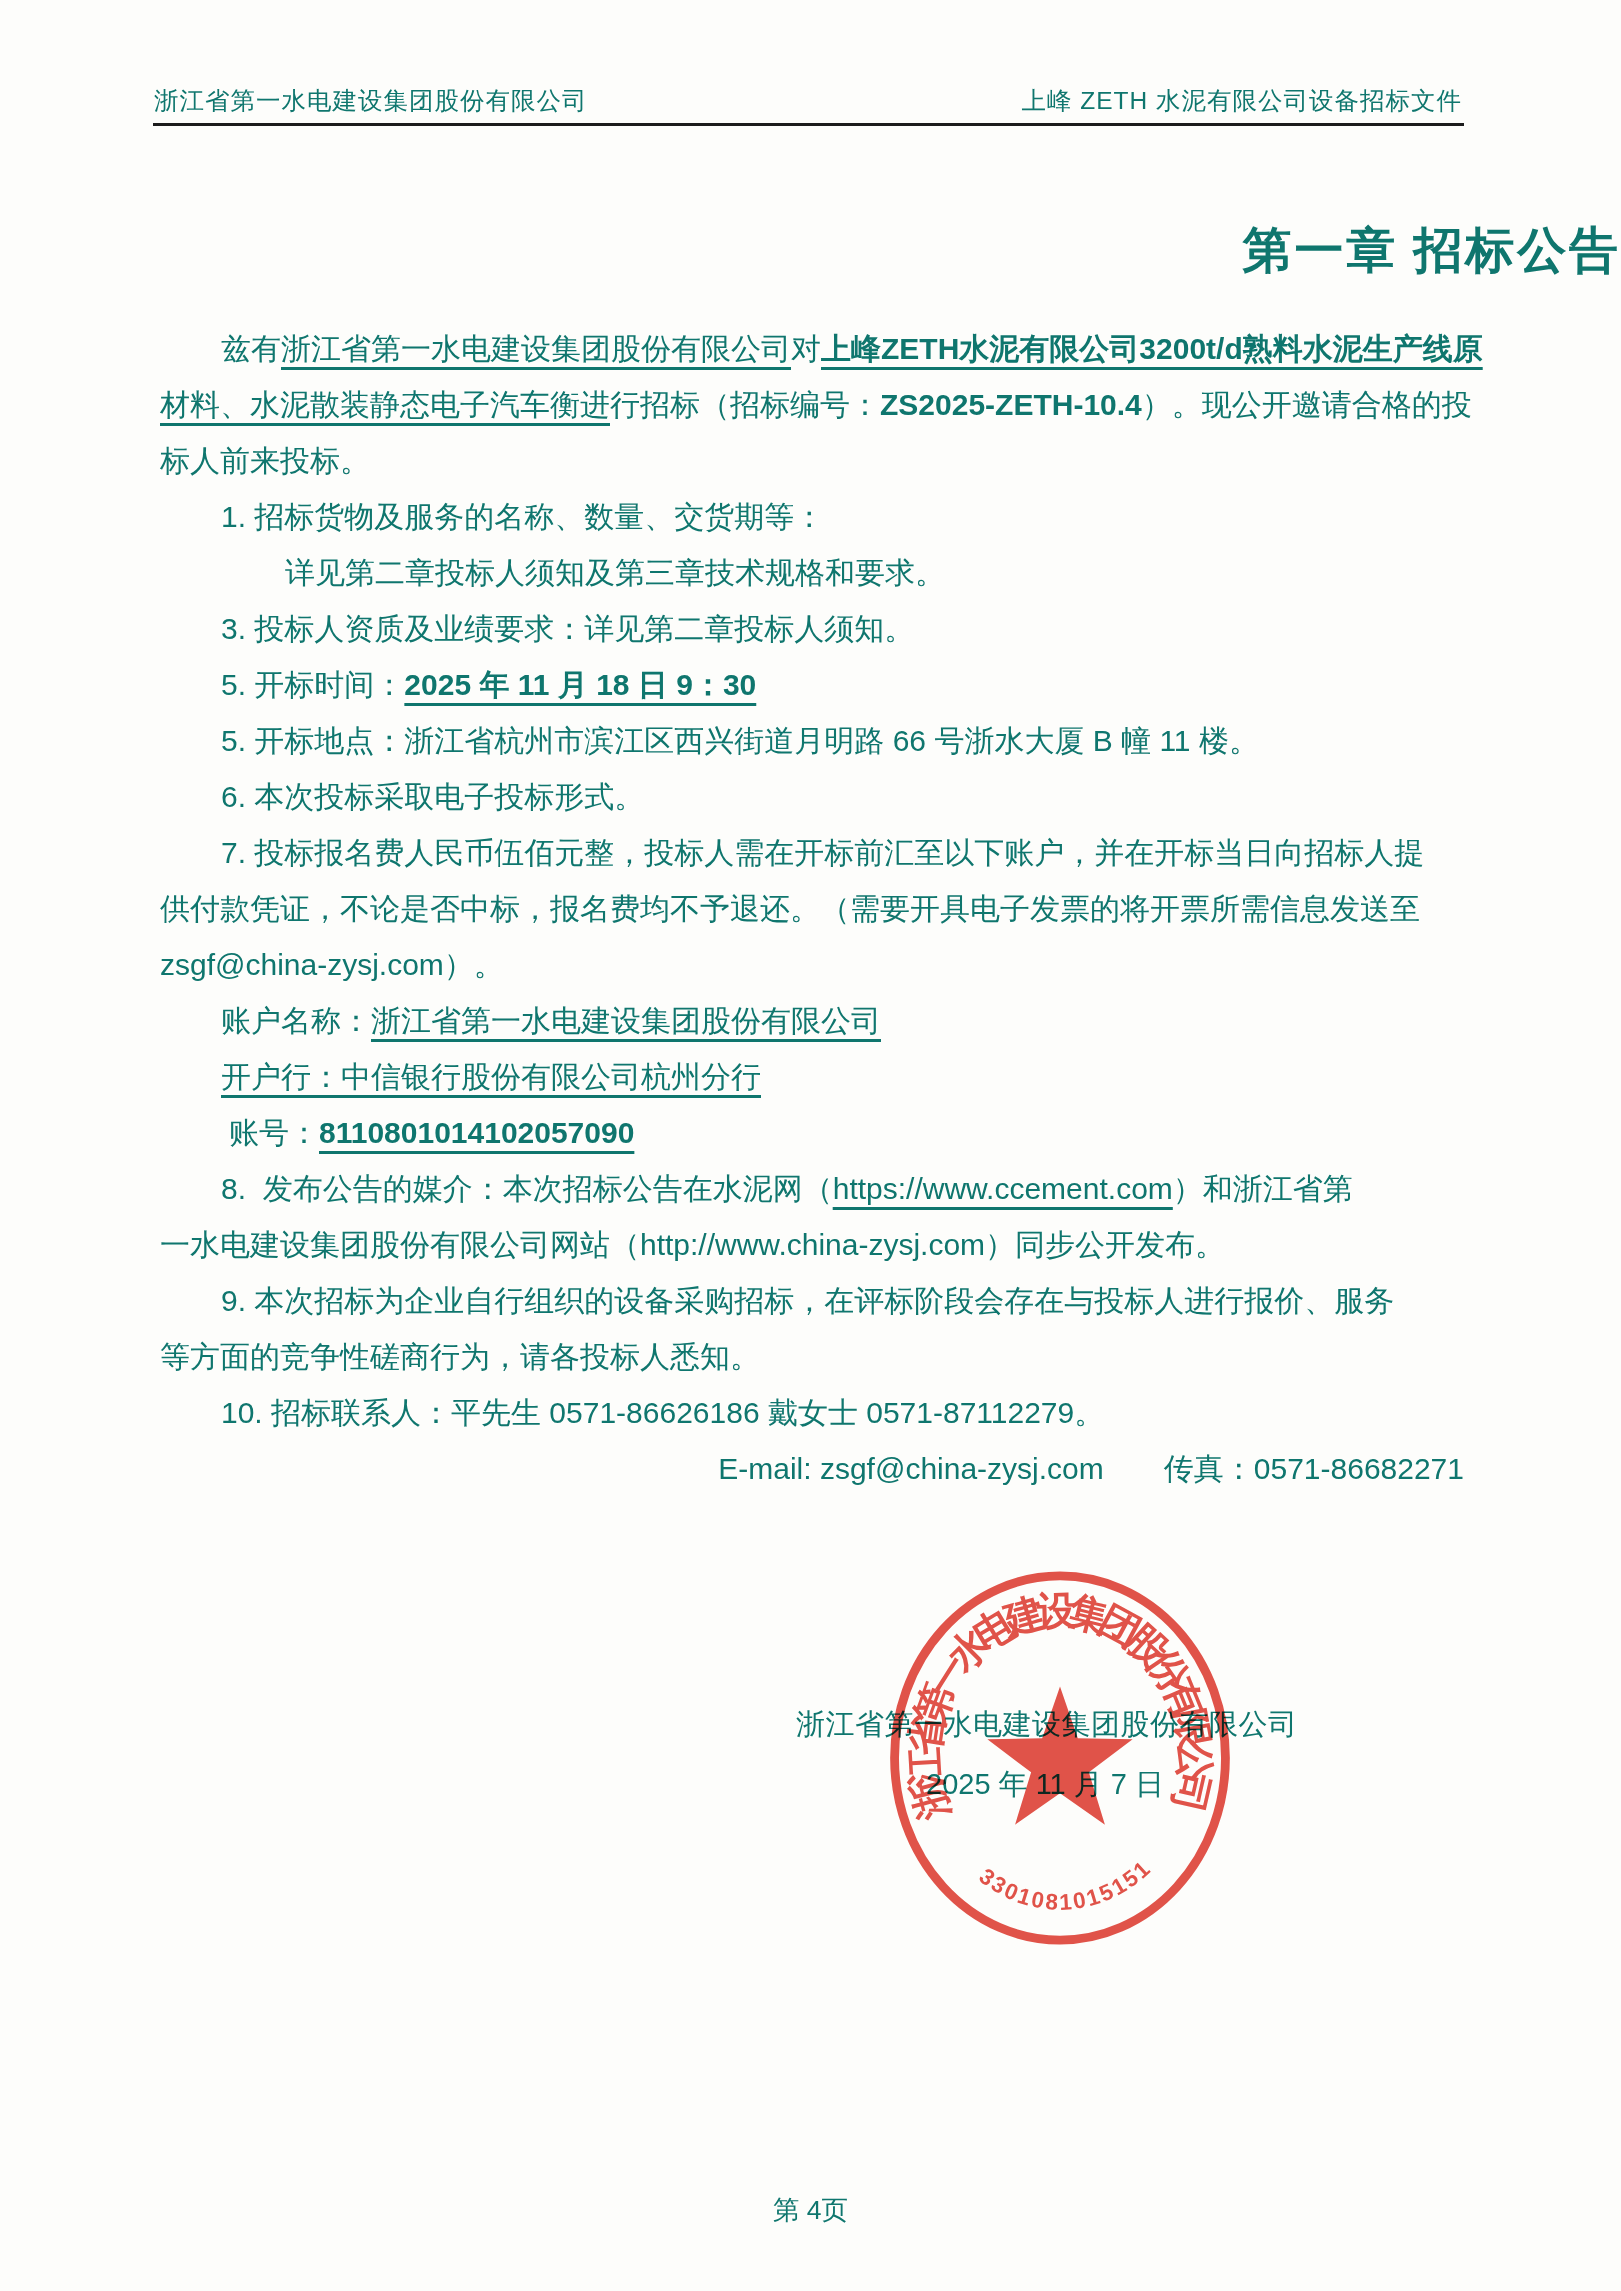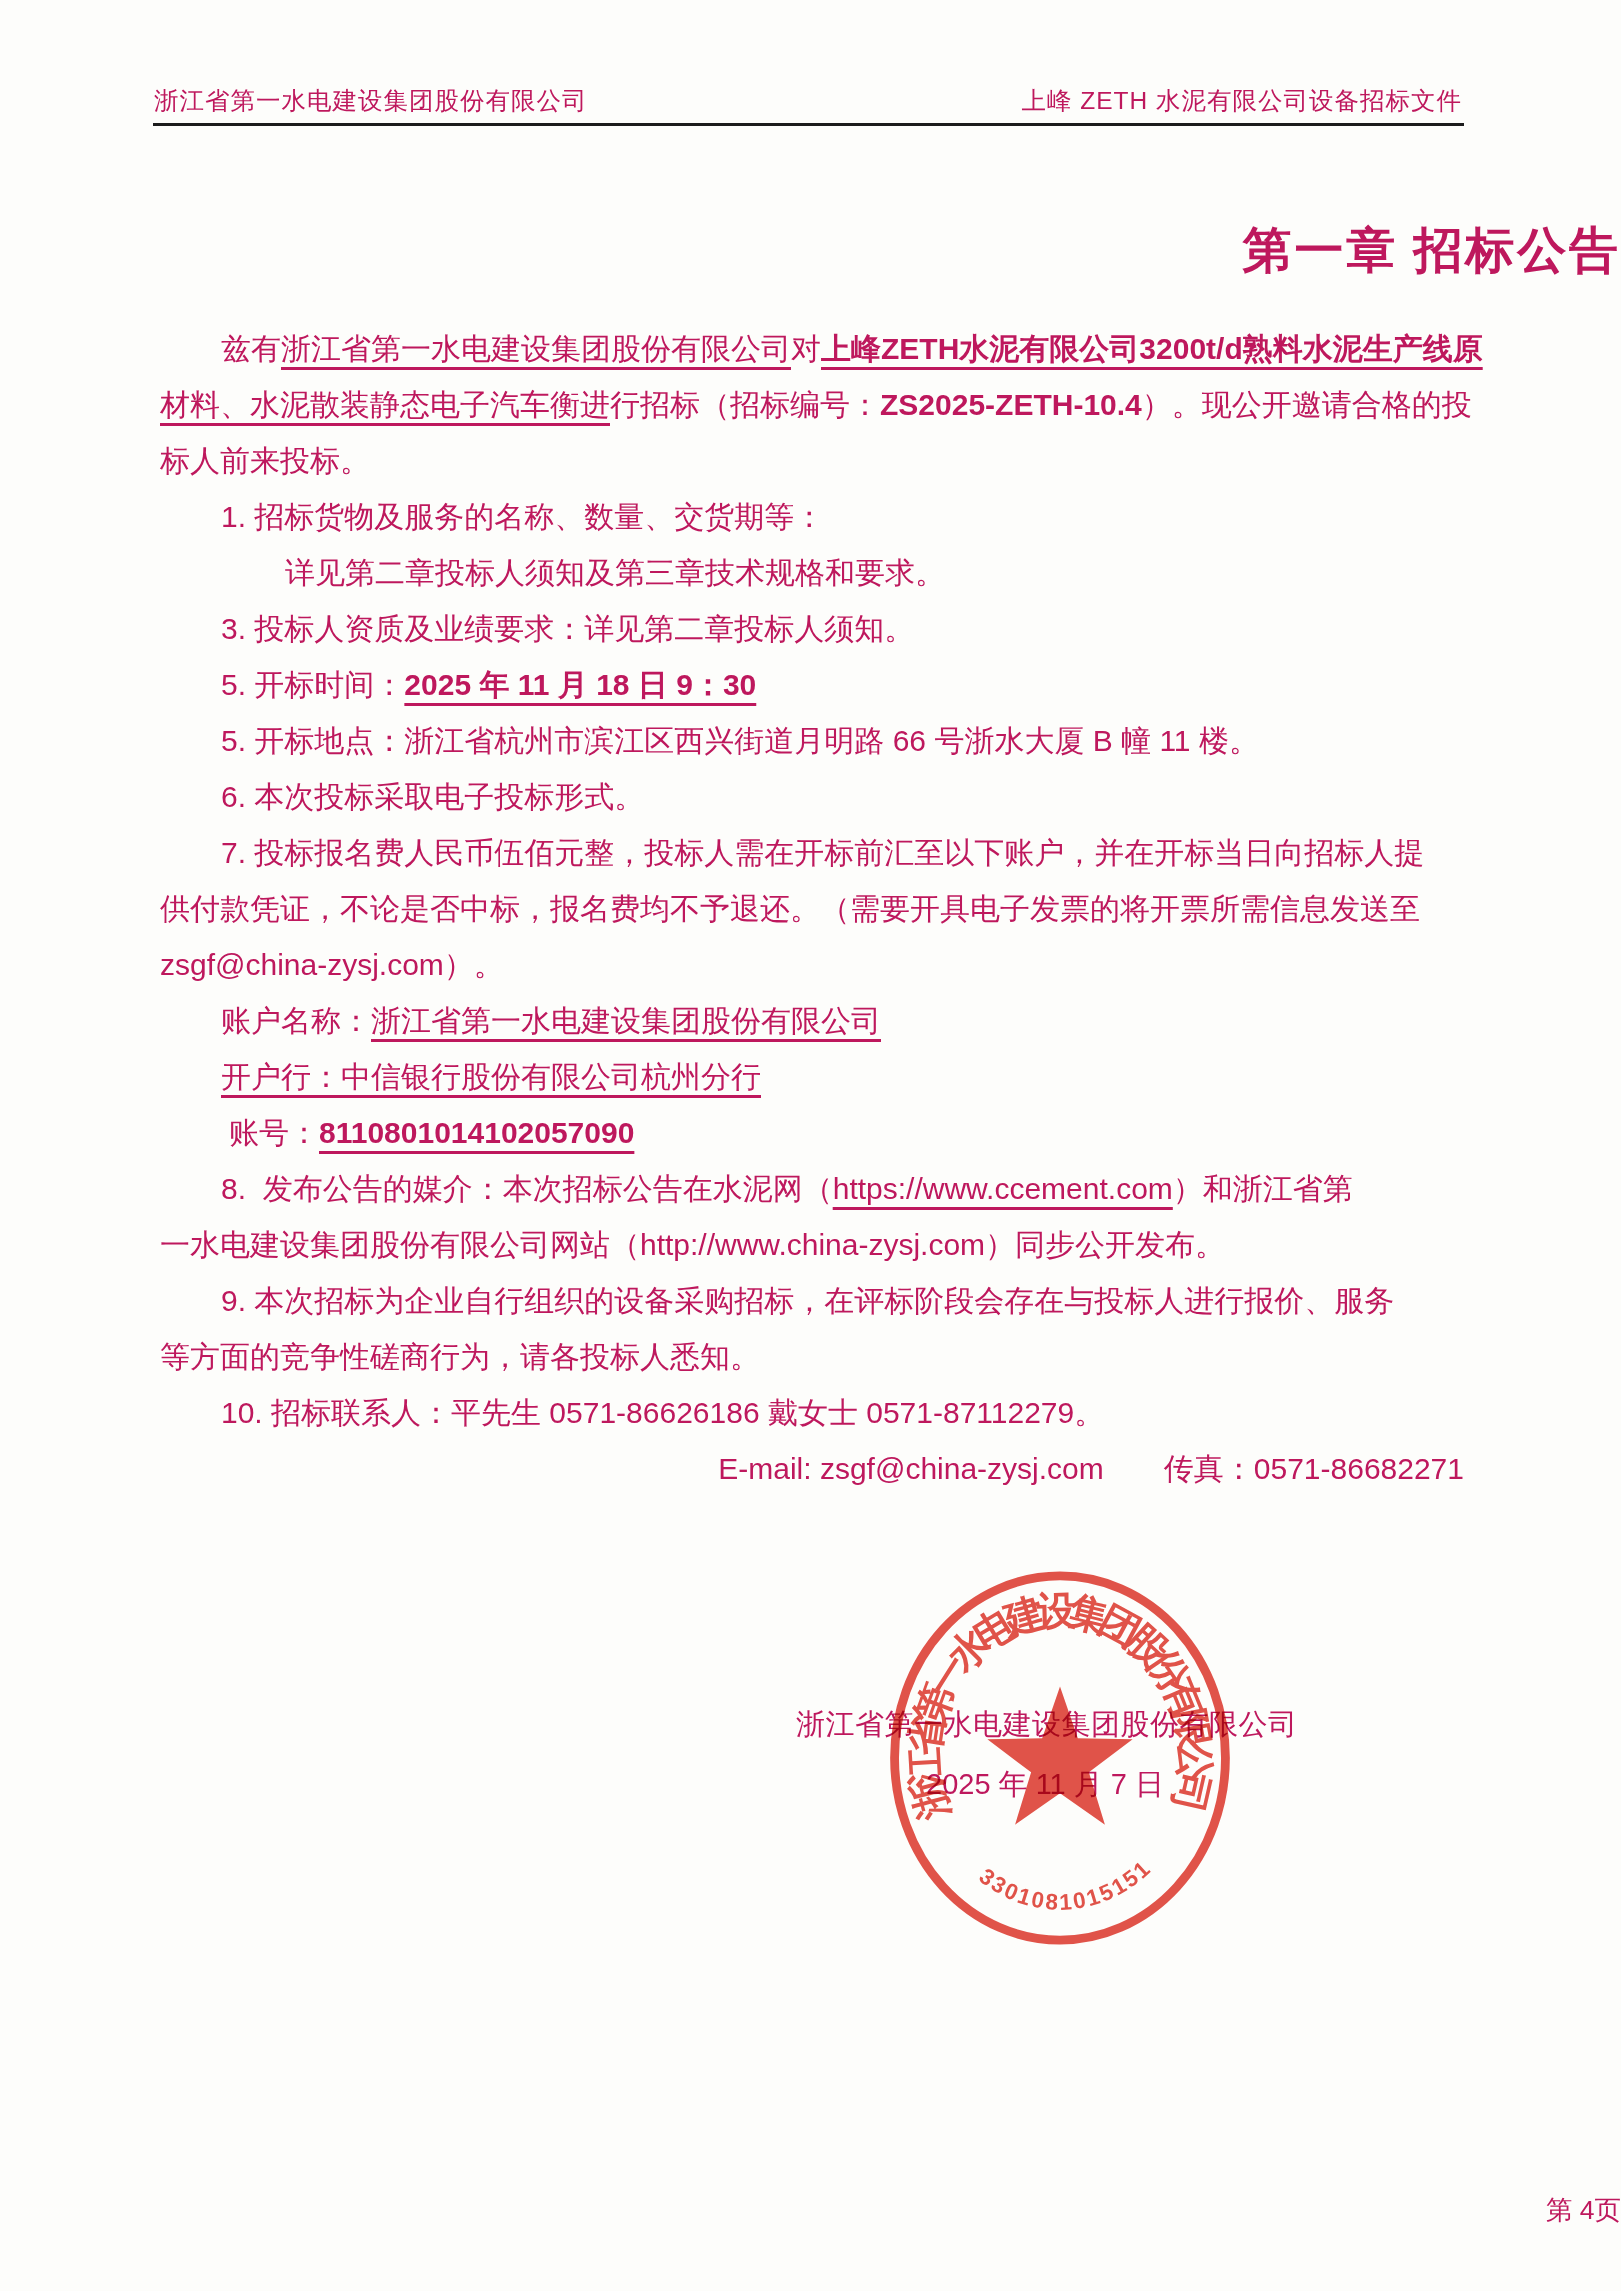--- a/index.html
+++ b/index.html
@@ -2,21 +2,21 @@
 <html><head>
 <meta charset="utf-8">
 <style>
   html,body{margin:0;padding:0;background:#9a9a9a;}
   .page{
     position:relative;
     width:1621px;height:2292px;
     margin:0 auto;
     background:#fdfdfb;
     font-family:"Liberation Sans","DejaVu Sans",sans-serif;
-    color:#be185d;
+    color:#0f766e;
     overflow:hidden;
   }
   
   .hdr-left{position:absolute;left:154px;top:84px;font-size:24.5px;letter-spacing:1px;}
   .hdr-right{position:absolute;right:159px;top:84px;font-size:24.5px;letter-spacing:1px;}
   .hdr-rule{position:absolute;left:153px;right:157px;top:123px;height:2.9px;background:#1c1c1c;}
   
   .title{
     position:absolute;top:218px;left:0;width:100%;
     text-align:right;
@@ -43,21 +43,21 @@
     position:absolute;left:874px;top:1564px;width:372px;height:388px;
     mix-blend-mode:multiply;opacity:0.93;
     --seal-color:#e0463c;
   }
   .seal .ring{fill:none;stroke:var(--seal-color);stroke-width:9px;}
   .seal .star{fill:var(--seal-color);}
   .seal text{fill:var(--seal-color);}
   .seal .ring-text{font-size:41px;font-weight:bold;font-family:"Liberation Sans",sans-serif;}
   .seal .num-text{font-size:23px;font-weight:bold;font-family:"Liberation Sans",sans-serif;letter-spacing:2px;}
   
-  .footer{position:absolute;left:0;top:2192px;width:100%;text-align:right;font-size:26.5px;}
+  .footer{position:absolute;left:0;top:2192px;width:100%;text-align:center;font-size:26.5px;}
 </style>
 </head>
 <body>
 
 <div class="page">
 
   <div class="hdr-left">浙江省第一水电建设集团股份有限公司</div>
   <div class="hdr-right">上峰 ZETH 水泥有限公司设备招标文件</div>
   <div class="hdr-rule"></div>
 

